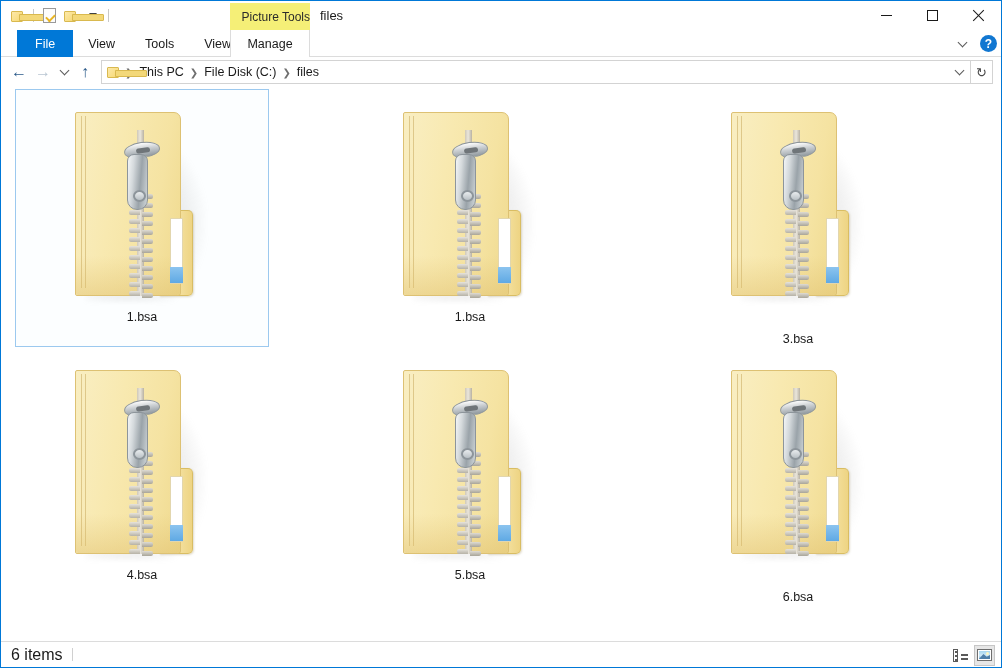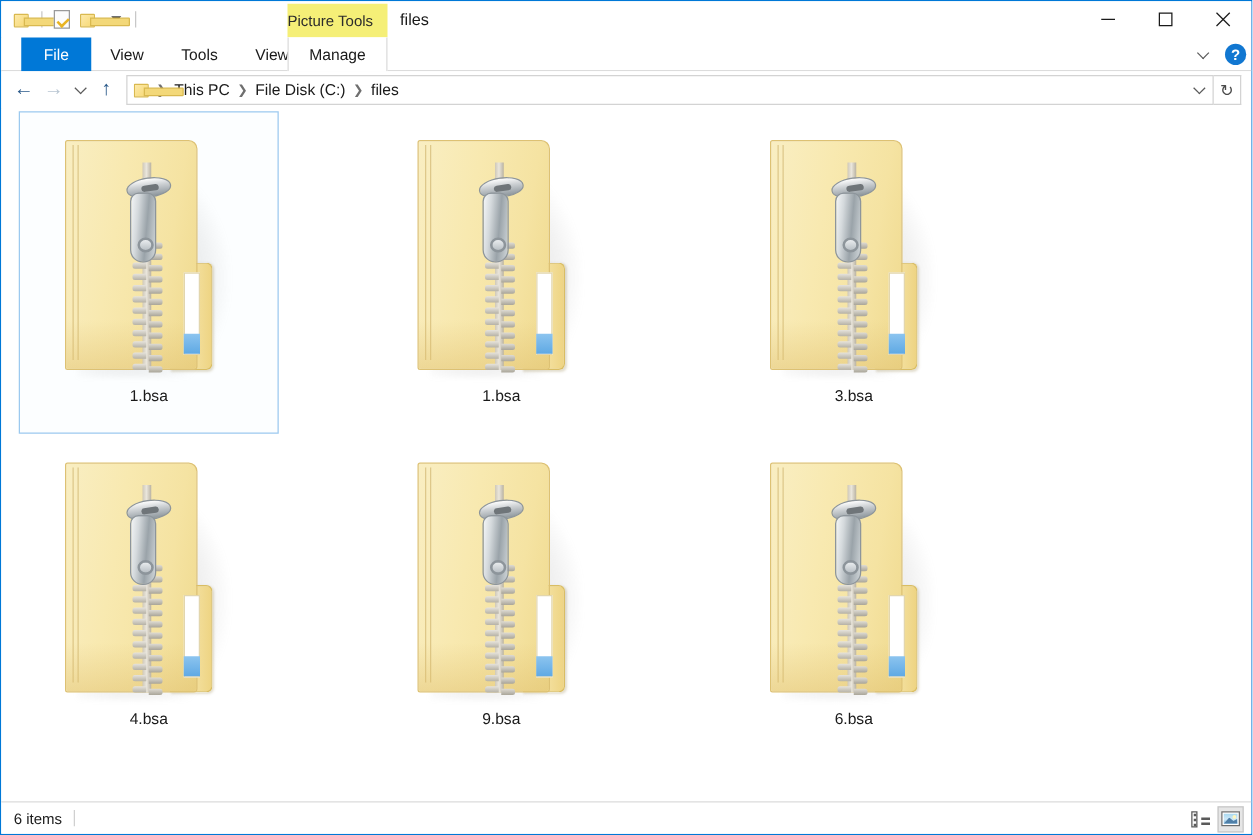--- a/index.html
+++ b/index.html
@@ -96,21 +96,21 @@
     transform: rotate(45deg);
     margin-top: -3px;
   }
 
   
   #ctx-banner {
     position: absolute;
     left: 229px; top: 2px;
     width: 80px; height: 27px;
     background: #f5ef77;
-    display: flex; align-items: center; justify-content: flex-start;
+    display: flex; align-items: center; justify-content: flex-end;
     font-size: 12px;
     color: #2b2b2b;
   }
 
   #win-title {
     position: absolute;
     left: 319px; top: 0;
     height: 29px;
     display: flex; align-items: center;
     font-size: 13px;
@@ -308,32 +308,32 @@
     overflow: hidden;
   }
   #grid {
     position: absolute;
     left: 14px; top: 2px;
     width: 972px;
     display: flex;
     flex-wrap: wrap;
   }
   .item {
-    width: 208px;
+    width: 254px;
     height: 258px;
     display: flex;
     flex-direction: column;
     align-items: center;
     justify-content: flex-start;
     padding-top: 16px;
     margin-right: 74px;
     border: 1px solid transparent;
     cursor: default;
   }
-  .item:nth-child(3n) { margin-right: 0; }
+  .item:nth-child(3n) { margin-right: 0; justify-content: space-between; }
   .item.selected {
     background: #fcfeff;
     border: 1px solid #9cc9ef;
   }
   .item-label {
     margin-top: 8px;
     font-size: 12.5px;
     color: #1a1a1a;
     text-align: center;
   }
@@ -474,21 +474,21 @@
   #statusbar {
     position: relative;
     height: 26px;
     border-top: 1px solid #dcdcdc;
     background: #ffffff;
     display: flex; align-items: center;
     padding: 0 6px 0 10px;
     flex: 0 0 auto;
   }
   #itemcount {
-    font-size: 12px;
+    font-size: 16px;
     color: #1a1a1a;
   }
   #status-sep {
     width: 1px; height: 13px;
     background: #d0d0d0;
     margin-left: 9px;
   }
   #viewmodes {
     position: absolute;
     right: 6px; top: 0;
@@ -816,21 +816,21 @@
               <i class="tooth"></i>
               <i class="tooth"></i>
               <i class="tooth"></i>
             </span>
           <span class="tab-white"></span>
             <span class="tab-blue"></span>
           <span class="slider-top"></span>
             <span class="slider-body"></span>
             <span class="slider-hole"></span>
         </div>
-        <div class="item-label">9.bsa</div>
+        <div class="item-label">5.bsa</div>
       </div>
 
       <div class="item">
         <div class="zipfolder">
           <span class="shadow"></span>
             <span class="tab"></span>
           <span class="body"></span>
             <span class="spine1"></span>
             <span class="spine2"></span>
           <span class="bodyshade"></span>

